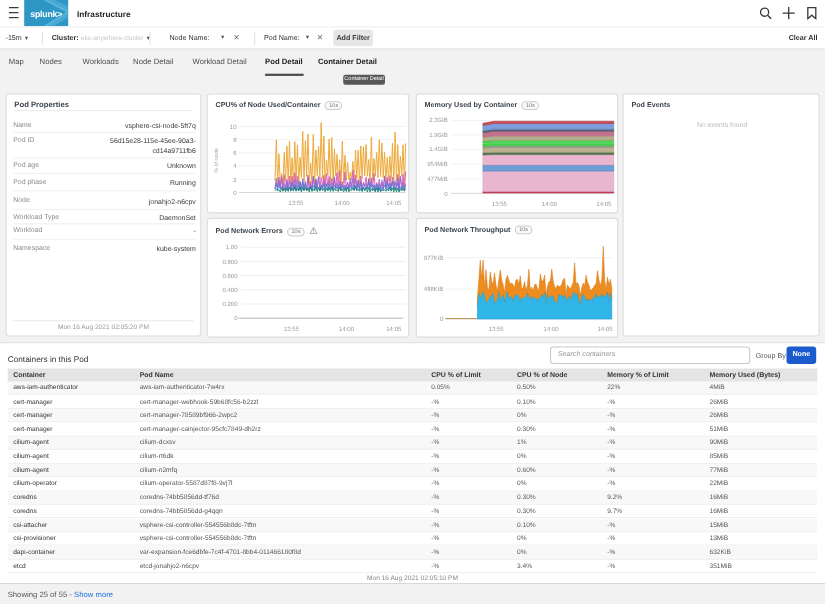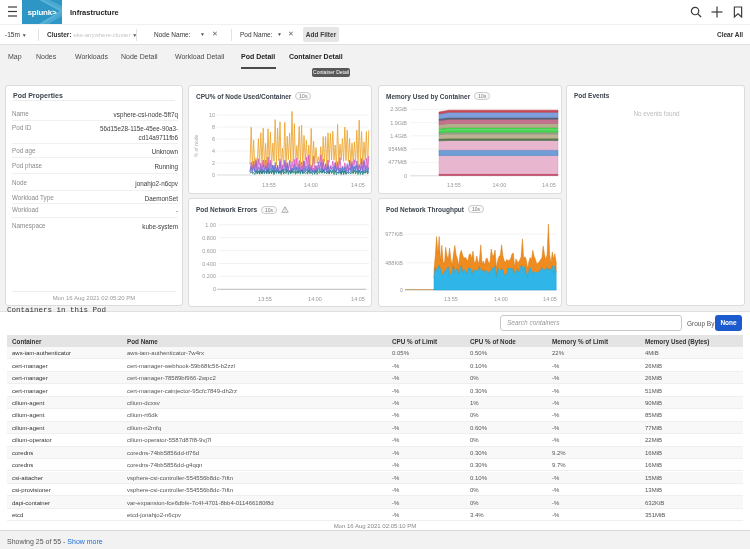--- a/index.html
+++ b/index.html
@@ -224,21 +224,21 @@
       <path d="M55.0 79.1L56.3 68.2L57.6 71.6L58.9 68.8L60.2 66.2L61.5 70.6L62.8 76.2L64.1 75.3L65.4 73.3L66.7 71.0L68.0 69.2L69.3 68.0L70.6 77.1L71.9 75.3L73.2 73.1L74.5 66.9L75.8 73.9L77.1 71.5L78.4 69.3L79.7 75.8L81.0 70.0L82.3 66.5L83.6 73.7L84.9 70.5L86.2 71.5L87.5 74.7L88.8 70.8L90.1 68.5L91.4 69.3L92.7 71.3L94.0 76.2L95.3 71.1L96.6 72.3L97.9 71.2L99.2 72.3L100.5 67.6L101.8 71.7L103.1 72.9L104.4 70.3L105.7 73.2L107.0 71.5L108.3 72.5L109.6 74.7L110.9 72.3L112.2 71.4L113.5 68.8L114.8 71.9L116.1 66.9L117.4 77.9L118.7 68.6L120.0 71.8L121.3 71.7L122.6 69.7L123.9 70.8L125.2 76.3L126.5 76.0L127.8 75.1L129.1 68.9L130.4 70.8L131.7 69.0L133.0 71.4L134.3 69.2L135.6 75.5L136.9 72.9L138.2 70.1L139.5 73.6L140.8 71.6L142.1 66.5L143.4 67.5L144.7 71.3L146.0 67.6L147.3 74.7L148.6 78.0L149.9 71.4L151.2 68.6L152.5 71.1L153.8 74.6L155.1 72.6L156.4 74.8L157.7 73.0L159.0 74.3L160.3 71.9L161.6 71.5L162.9 68.3L164.2 71.7L165.5 70.8L166.8 71.4L168.1 68.2L169.4 71.0L170.7 69.3L172.0 71.8L173.3 66.6L174.6 75.6L175.9 67.2L177.2 73.2L177.2 91.0L55.0 91.0Z" fill="#30b5e8" stroke="#1a9fd4" stroke-width="0.5"></path>
     <g font-size="5.5" fill="#999" font-family="Liberation Sans" text-anchor="middle">
       <text x="72" y="101.5">13:55</text>
         <text x="122" y="101.5">14:00</text>
         <text x="171" y="101.5">14:05</text>
     </g>
   </svg>
 </div>
 
 <div class="abs" style="left:0;top:311px;width:750px;height:220px;background:#fff;border-top:1px solid #e0e0e0;border-bottom:1px solid #d8d8d8;"></div>
-<div class="abs" style="left:7px;top:306px;font-size:7.5px;color:#333;font-family:Liberation Mono, monospace;">Containers in this Pod</div>
+<div class="abs" style="left:7px;top:322px;font-size:7.5px;color:#333;">Containers in this Pod</div>
 <div class="abs" style="left:500px;top:315px;width:182px;height:16px;border:1px solid #c9c9c9;border-radius:3px;background:#fff;font-size:6.5px;font-style:italic;color:#999;line-height:14px;padding-left:6px;">Search containers</div>
 <div class="abs" style="left:687px;top:320px;font-size:6.5px;color:#555;">Group By</div>
 <div class="abs" style="left:715px;top:315px;width:27px;height:16px;background:#1c5bce;border-radius:3px;color:#fff;font-size:6.5px;font-weight:bold;text-align:center;line-height:16px;">None</div>
 <div class="abs" style="left:7px;top:335px;width:736px;height:12px;background:#e4e4e4;"></div>
 <div class="abs" style="left:12px;top:338px;font-size:6.3px;font-weight:bold;color:#333;">Container</div>
 <div class="abs" style="left:127px;top:338px;font-size:6.3px;font-weight:bold;color:#333;">Pod Name</div>
 <div class="abs" style="left:392px;top:338px;font-size:6.3px;font-weight:bold;color:#333;">CPU % of Limit</div>
 <div class="abs" style="left:470px;top:338px;font-size:6.3px;font-weight:bold;color:#333;">CPU % of Node</div>
 <div class="abs" style="left:552px;top:338px;font-size:6.3px;font-weight:bold;color:#333;">Memory % of Limit</div>
 <div class="abs" style="left:645px;top:338px;font-size:6.3px;font-weight:bold;color:#333;">Memory Used (Bytes)</div>

